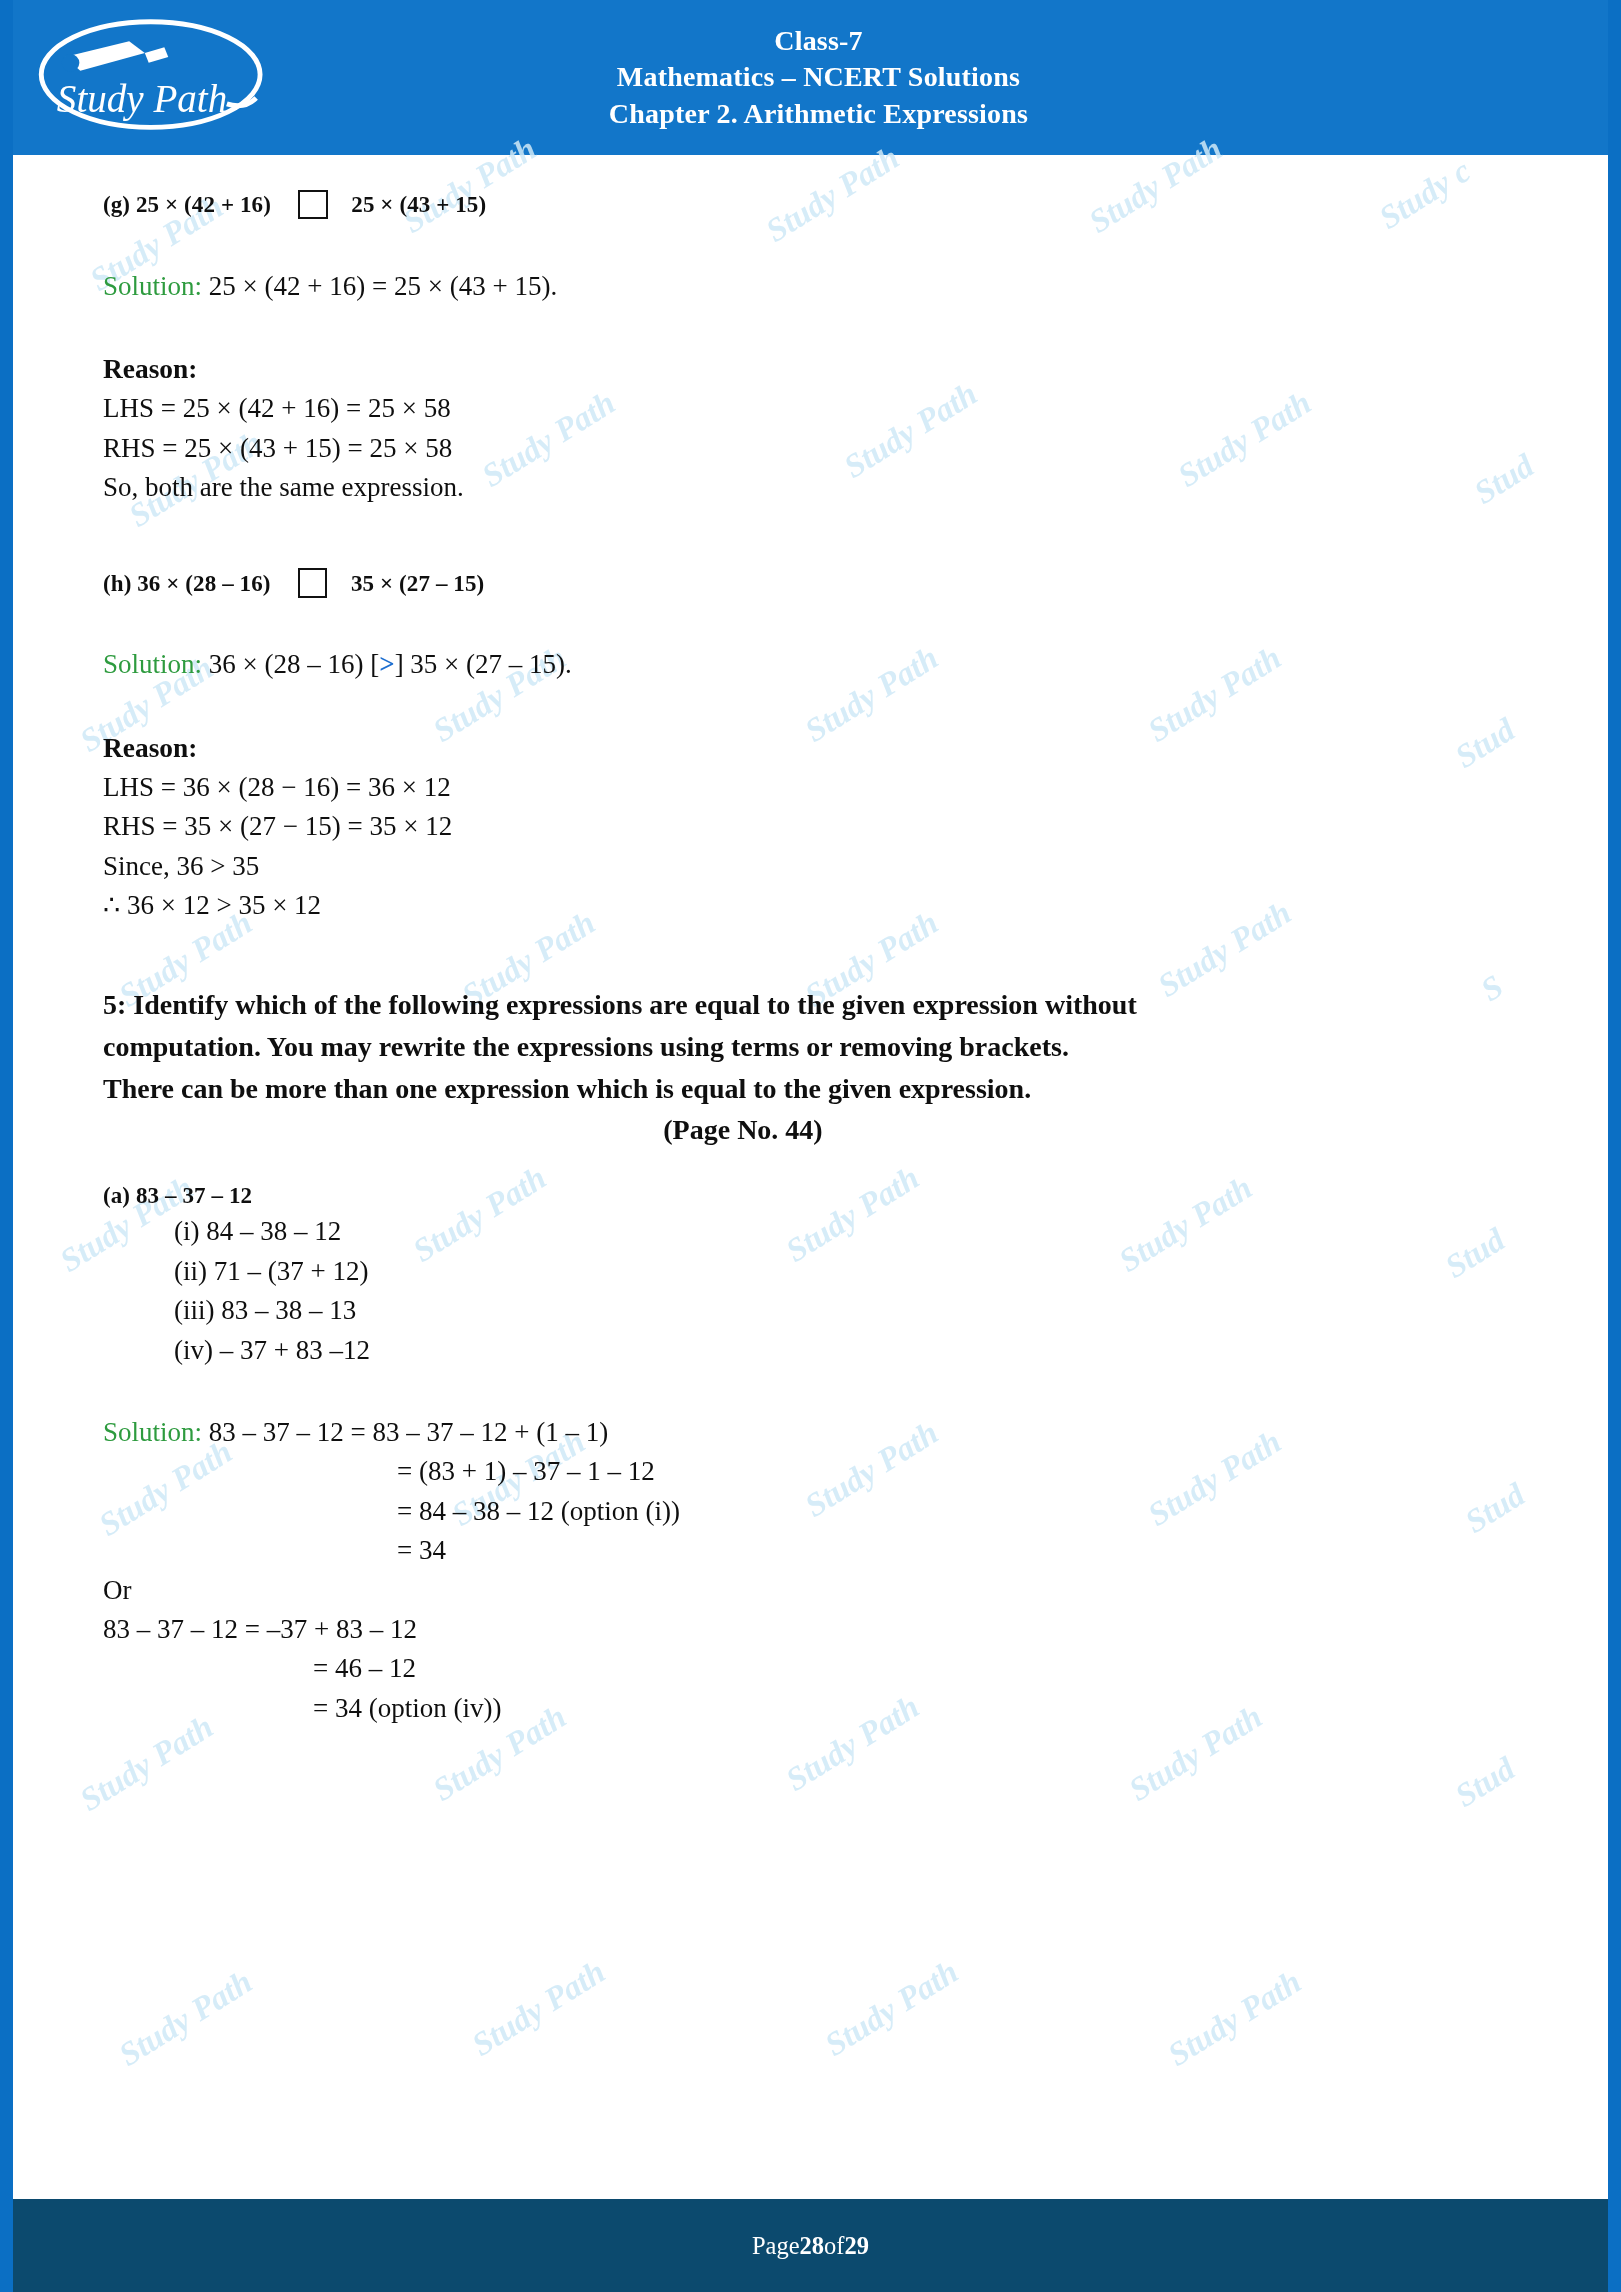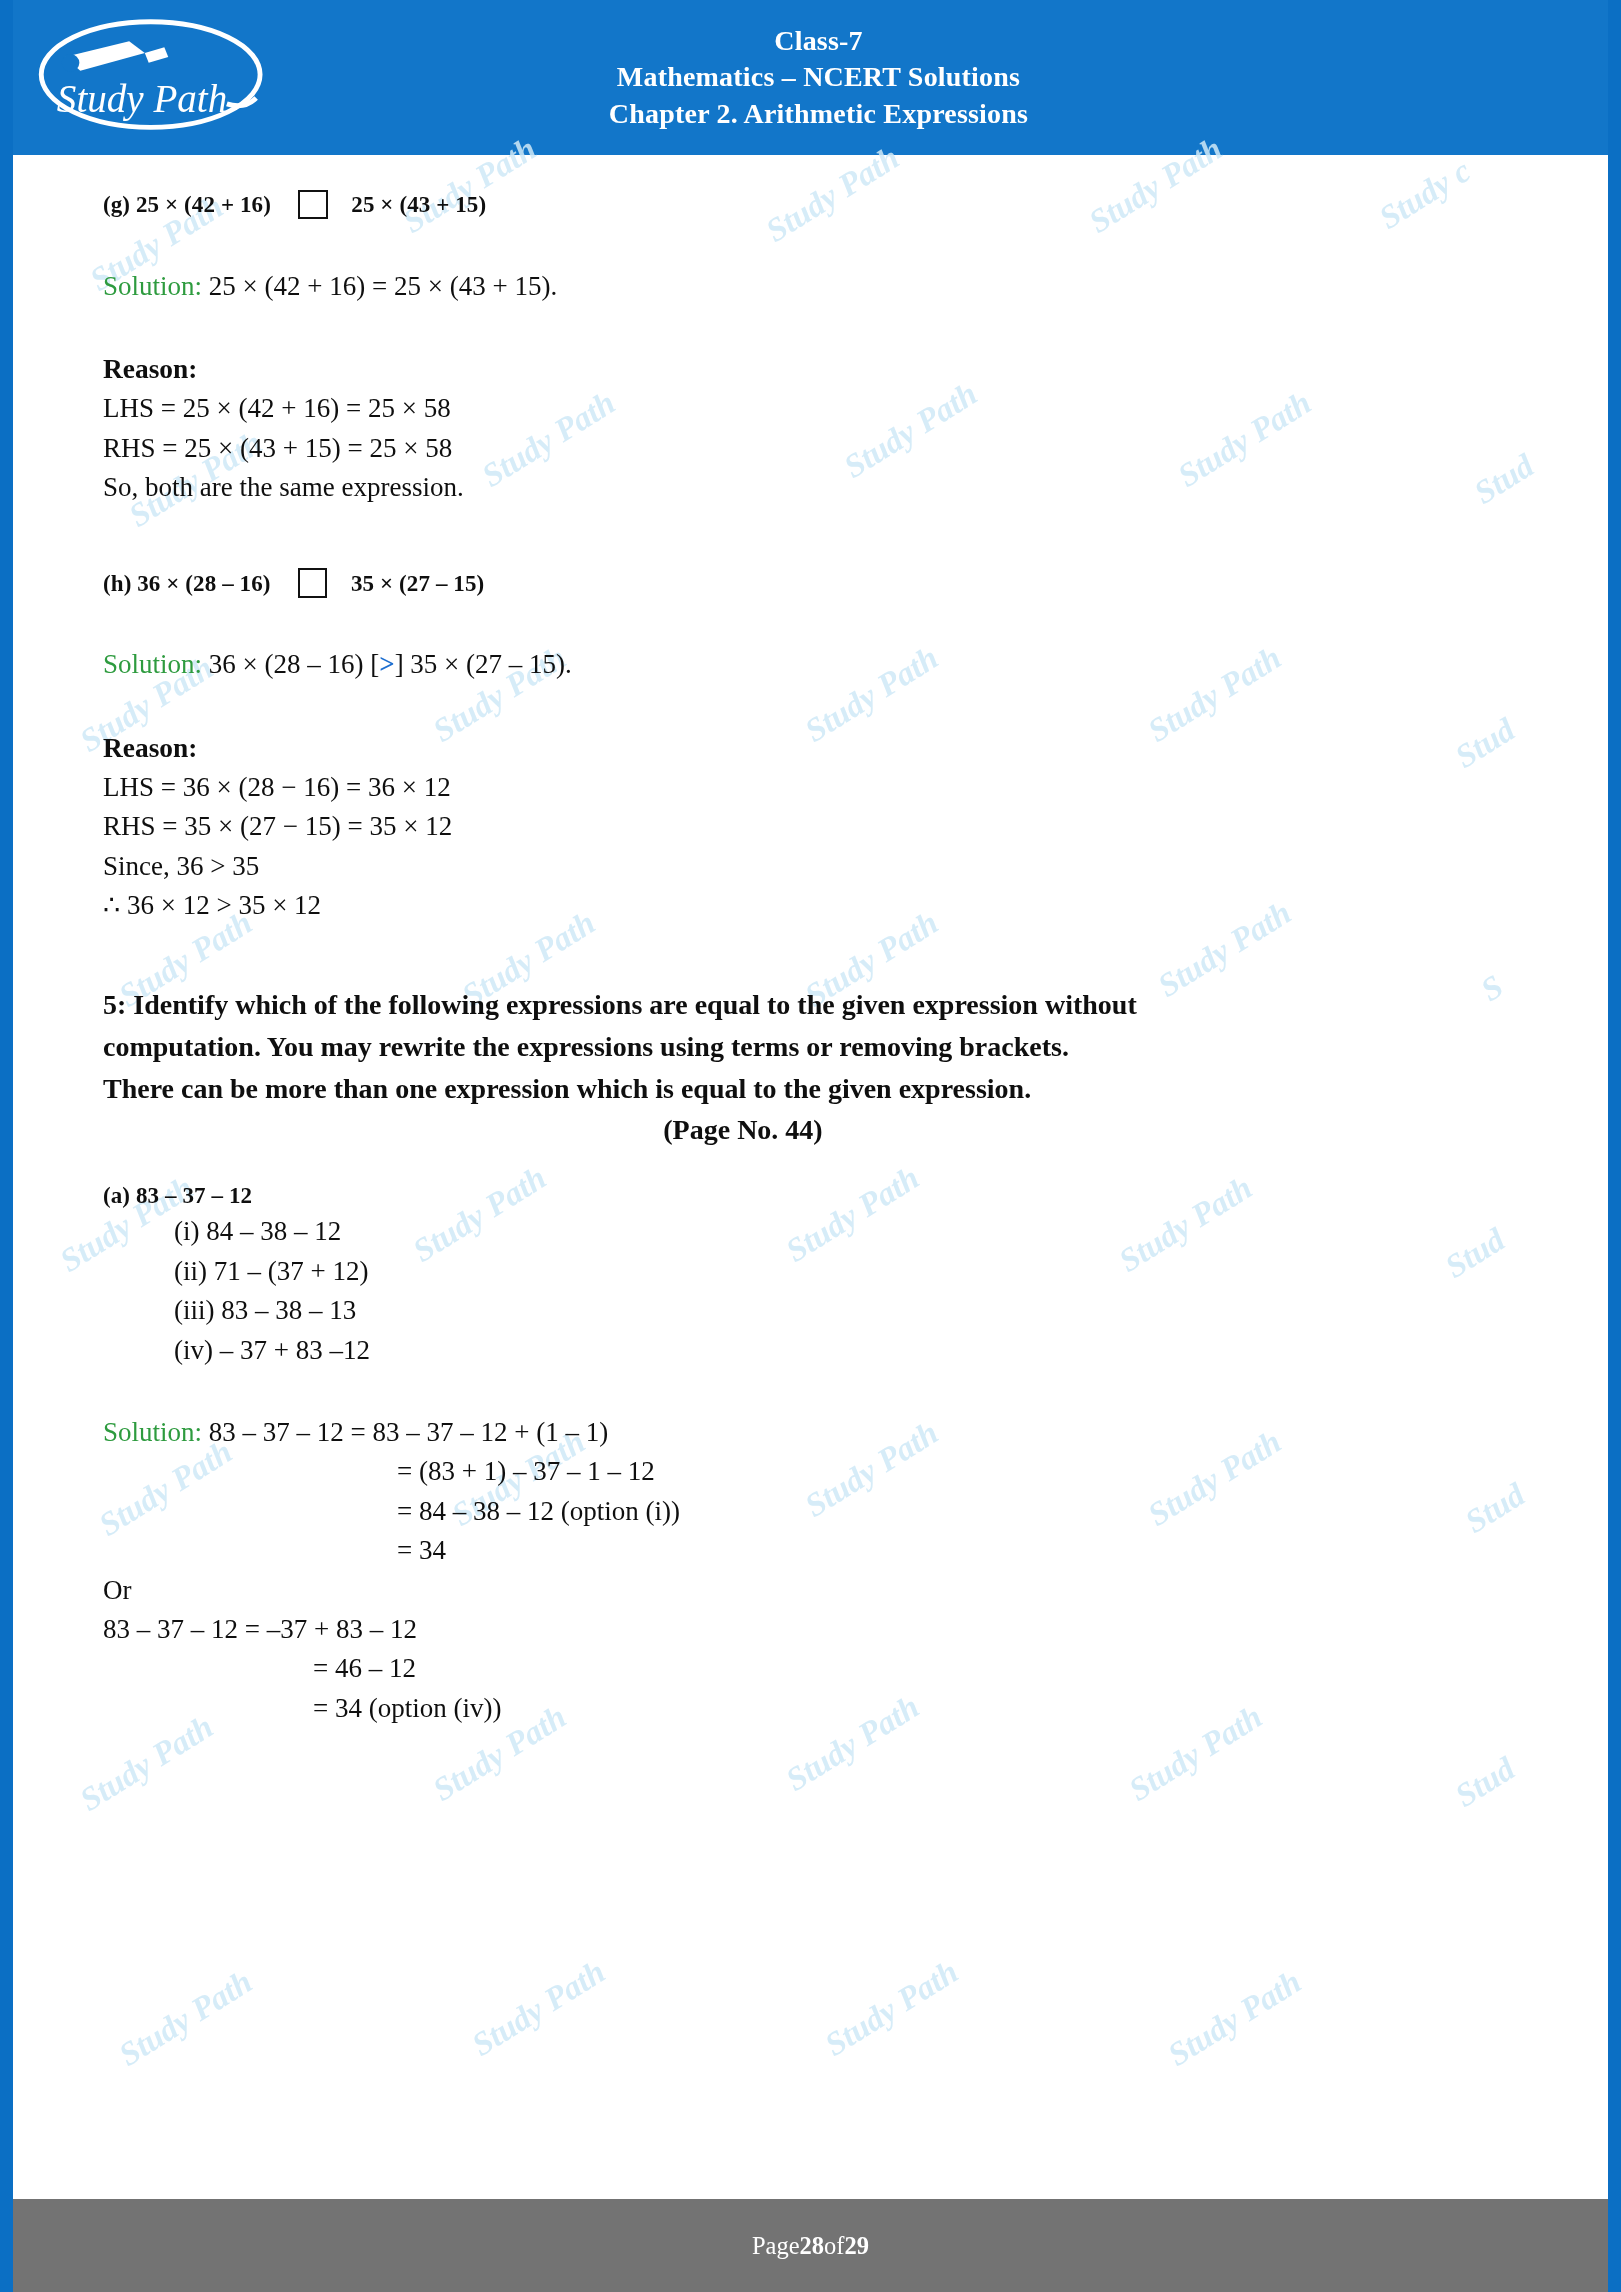--- a/index.html
+++ b/index.html
@@ -28,21 +28,21 @@
   .header-center { text-align:center; line-height:1.30; }
   .header-center div { font-size:28px; font-weight:700; letter-spacing:0.2px; font-family:"Liberation Serif", serif;margin-left:16px;}
   .logo {
     position:absolute; left:21.6px; top:13.7px;
     width:245px; height:127px;
   }
   .logo svg { display:block; }
   
   .footer {
     position:absolute; left:0; right:0; bottom:0;
-    height:94px; background:#737373; color:#ffffff;
+    height:94px; background:#0c4a6e; color:#ffffff;
     display:flex; align-items:center; justify-content:center;
     font-size:24.5px;
   }
   .footer b { font-weight:700; }
   
   .content {
     position:absolute;
     top:155px; left:0; right:0; bottom:94px;
     padding:33px 78px 0 90px;
     box-sizing:border-box;

